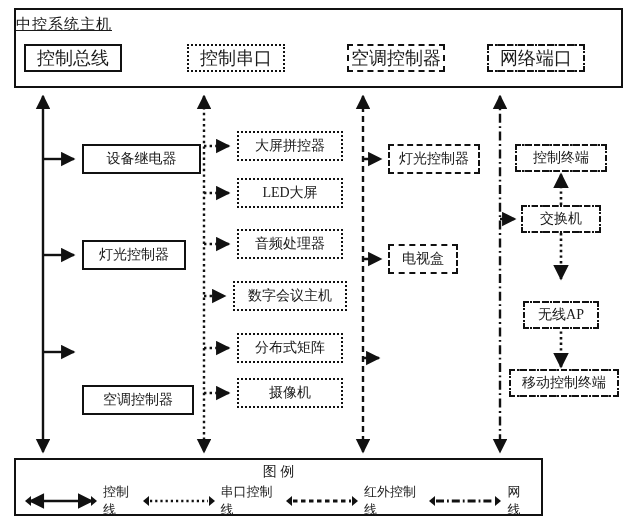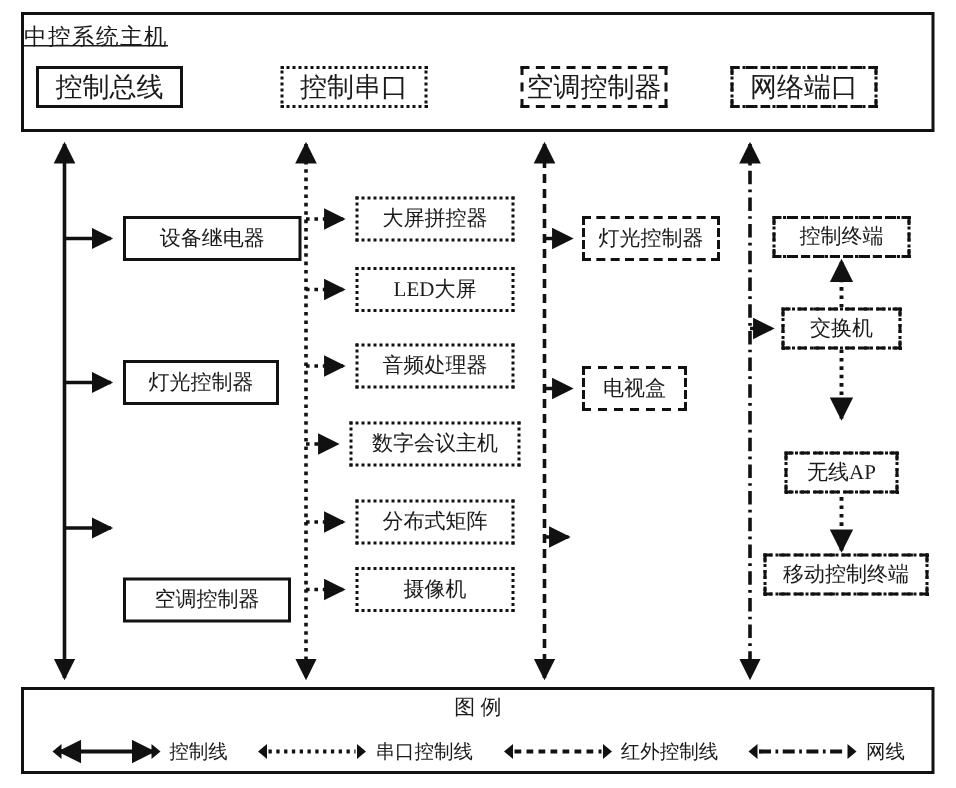--- a/index.html
+++ b/index.html
@@ -65,21 +65,21 @@
     font-size: 14px;
     background: #fff;
     white-space: nowrap;
     z-index: 4;
   }
 
   
   #legend-box {
     position: absolute;
     left: 14px; top: 458px;
-    width: 609px; height: 58px;
+    width: 529px; height: 58px;
     border: 2px solid #111;
     background: #fff;
   }
   #legend-title {
     position: absolute;
     left: 0; right: 0; top: 3px;
     text-align: center;
     font-size: 14px;
   }
   #legend-row {

